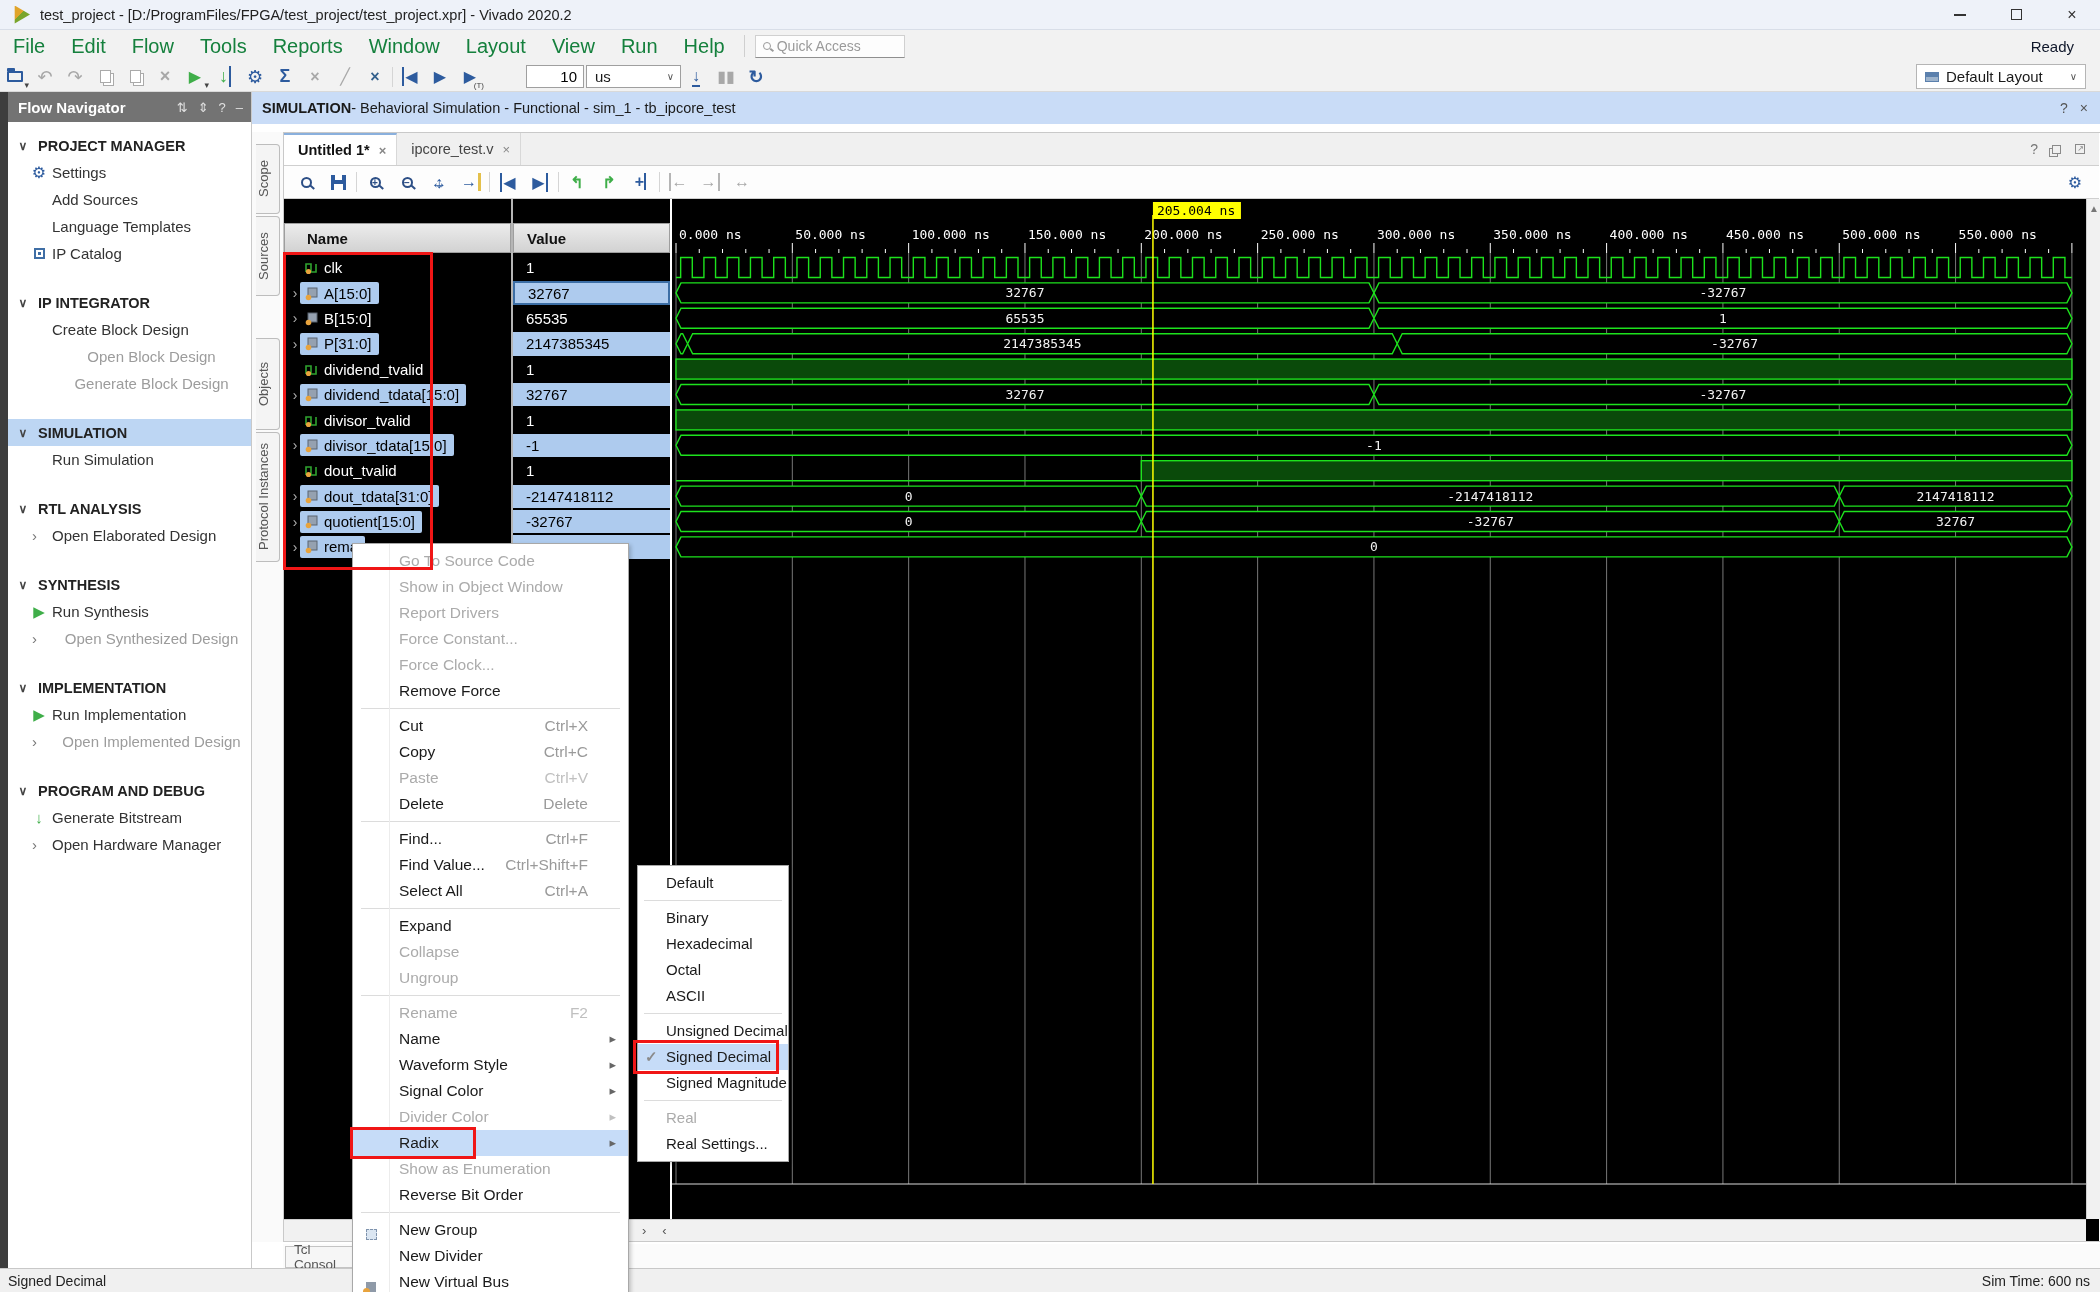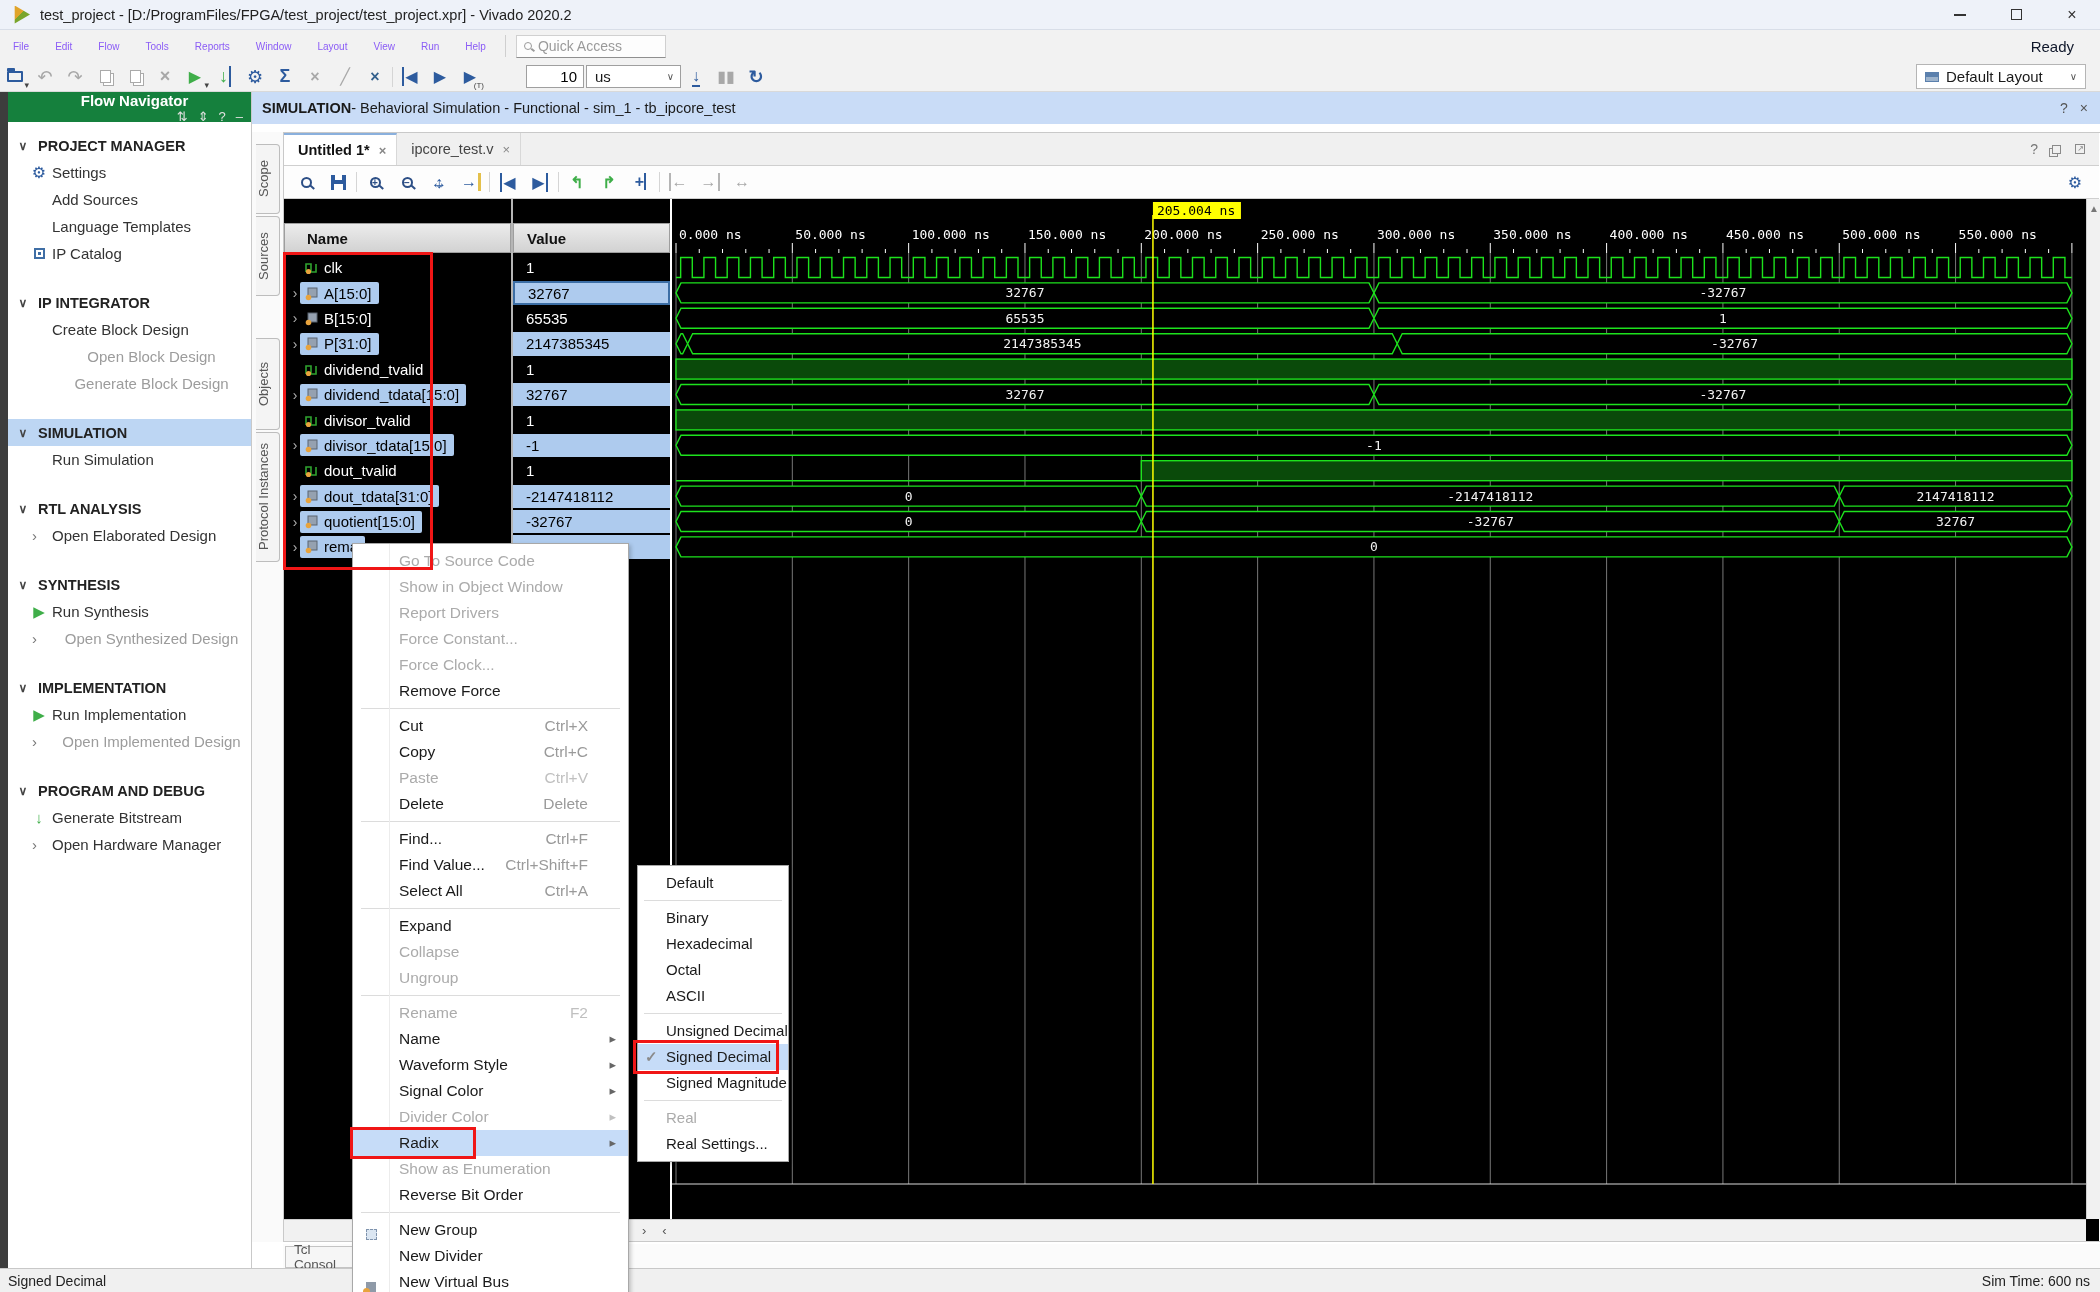--- a/index.html
+++ b/index.html
@@ -16,21 +16,21 @@
                  clip-path:polygon(15% 0,100% 50%,15% 100%); }
   .title-text { font-size:14.5px; color:#222; }
   .win-controls { margin-left:auto; display:flex; align-items:center; height:100%; }
   .win-btn { width:56px; height:100%; display:flex; align-items:center; justify-content:center;
              font-size:16px; color:#333; }
   .win-max-glyph { width:11px; height:11px; border:1.5px solid #333; }
   .win-min-glyph { width:12px; height:2px; background:#333; }
 
   
   .menubar { left:0; top:30px; width:2100px; height:32px; background:#f2f2f2; display:flex; align-items:center; }
-  .menu-item { padding:0 13px; font-size:10px; color:#8b5cf6; height:100%; display:flex; align-items:center; }
+  .menu-item { padding:0 13px; font-size:20px; color:#15803d; height:100%; display:flex; align-items:center; }
   .menubar-sep { width:1px; height:22px; background:#cfcfcf; margin-left:6px; }
   .quick-access { margin-left:10px; width:150px; height:23px; background:#fdfdfd; border:1px solid #d0d0d0;
                   border-bottom:1px solid #8f8f8f; display:flex; align-items:center; font-size:14px; color:#9a9a9a; }
   .qa-mag { width:8px; height:8px; border:1.5px solid #9a9a9a; border-radius:50%; margin:0 6px 0 7px; position:relative; }
   .qa-mag::after { content:""; position:absolute; width:4px; height:1.5px; background:#9a9a9a;
                    right:-4px; bottom:-1px; transform:rotate(38deg); }
   .ready-label { margin-left:auto; margin-right:26px; font-size:15px; color:#0f172a; }
 
   
   .toolbar { left:0; top:62px; width:2100px; height:30px; background:#f2f2f2; border-bottom:1px solid #d9d9d9;
@@ -56,22 +56,22 @@
                 background:#fff; display:flex; align-items:center; font-size:15px; }
   .layout-grid { width:14px; height:10px; margin:0 7px 0 8px;
                  background:linear-gradient(#5b80ad 0 45%,#9db3cc 45% 100%); border:1px solid #5b80ad; }
   .layout-caret { margin-left:auto; margin-right:8px; font-size:10px; color:#555; }
 
   
   .left-edge { left:0; top:92px; width:8px; height:1176px; background:#3d3d3d; }
 
   
   .flownav { left:8px; top:92px; width:244px; height:1176px; background:#ffffff; border-right:1px solid #c9c9c9; }
-  .fn-header { height:30px; background:#15803d; color:#fff; display:flex; align-items:center;
-               font-size:15px; font-weight:bold; padding-left:10px;flex-direction:column; }
+  .fn-header { height:30px; background:#737373; color:#fff; display:flex; align-items:center;
+               font-size:15px; font-weight:bold; padding-left:10px; }
   .fn-header-icons { margin-left:auto; display:flex; gap:10px; margin-right:8px; font-size:13px; font-weight:normal; color:#e0e0e0; }
   .fn-body { padding-top:10px; }
   .fn-section { margin-bottom:22px; }
   .fn-sec-title { height:27px; display:flex; align-items:center; font-size:14.5px; font-weight:bold; color:#222; }
   .fn-sec-title.selected { background:#bdd6f3; }
   .fn-chev { width:30px; text-align:center; color:#444; font-size:12px; }
   .fn-item { height:27px; display:flex; align-items:center; font-size:15px; color:#333; padding-left:44px; position:relative; }
   .fn-item.disabled { color:#9c9c9c;justify-content:center; }
   .fn-item .fn-icon { position:absolute; left:22px; width:18px; text-align:center; }
   .fn-item .fn-arrow { position:absolute; left:24px; color:#777; font-size:15px; }

